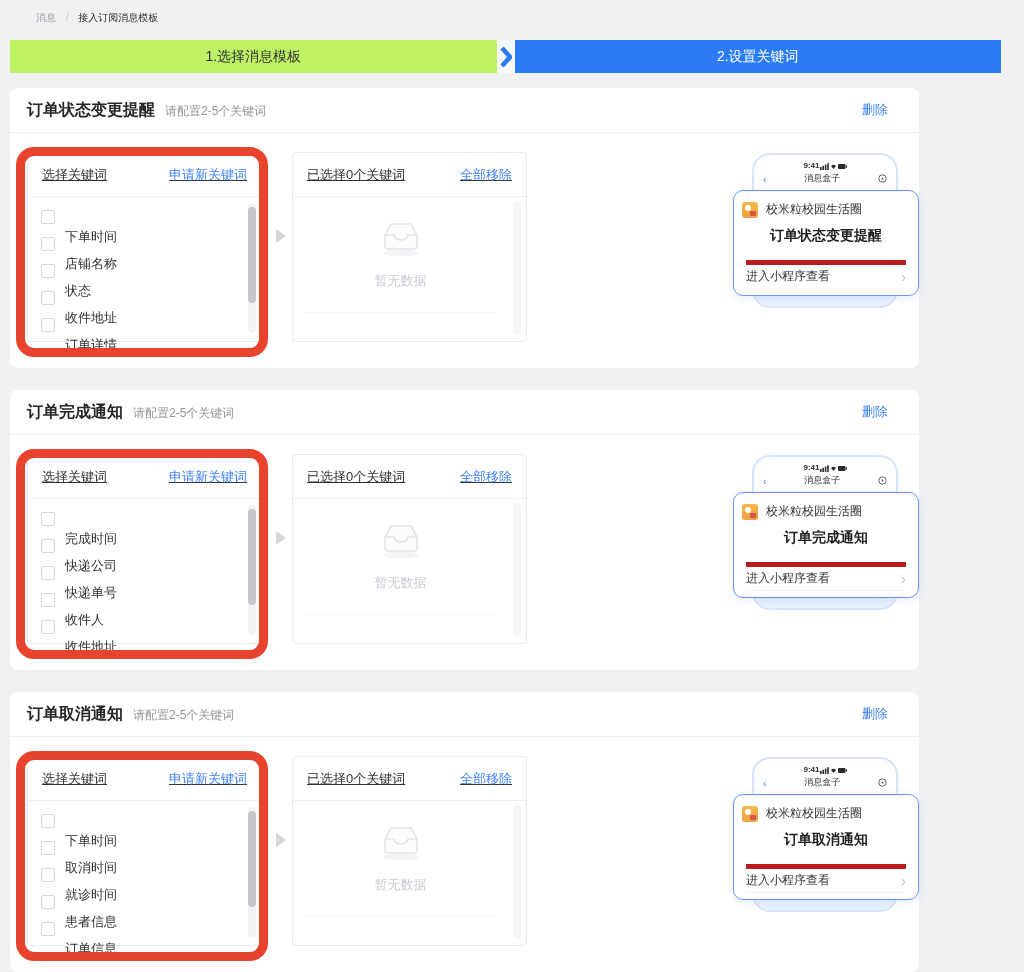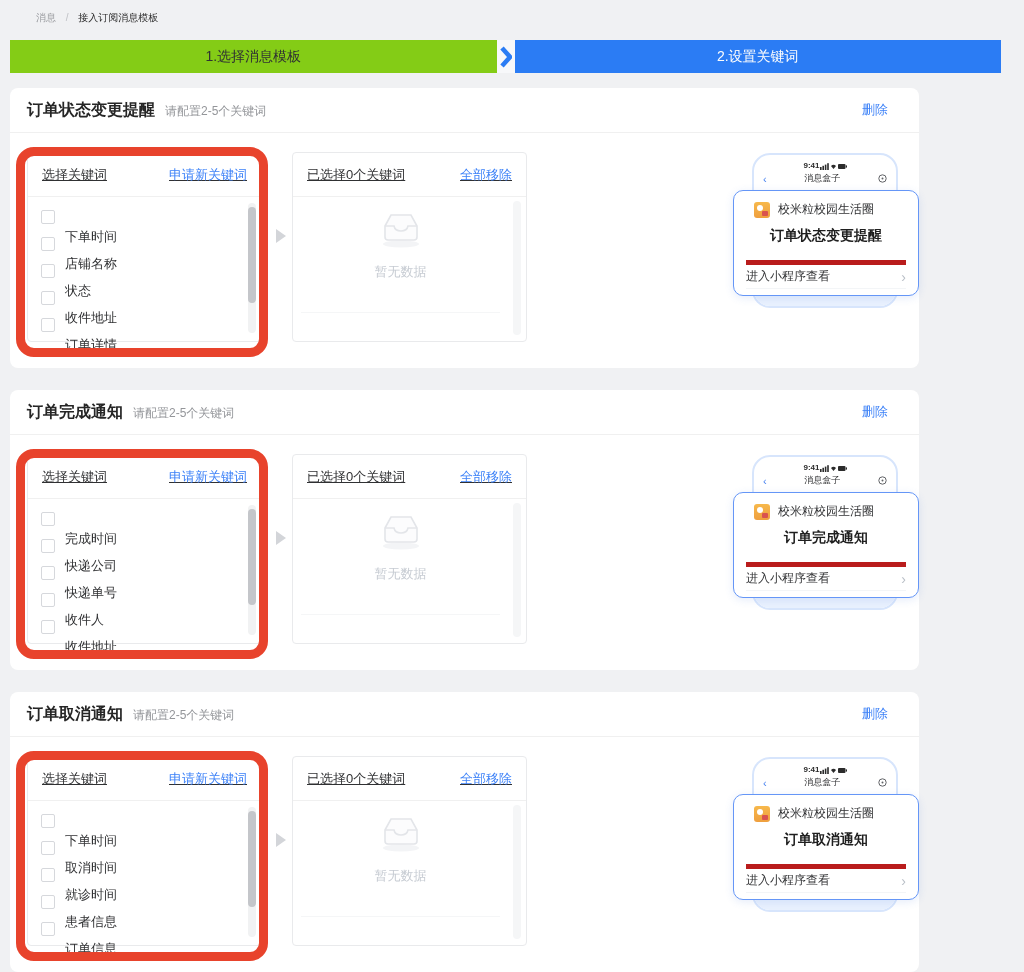--- a/index.html
+++ b/index.html
@@ -14,21 +14,21 @@
     background:#f0f1f3;
     font-family:"Liberation Sans","DejaVu Sans",sans-serif;
     color:#303133;
   }
   
   .breadcrumb{padding:10px 0 0 36px;font-size:10px;line-height:16px;height:26px;}
   .crumb{color:#9a9ca0;cursor:pointer;}
   .crumb-sep{color:#c0c2c6;margin:0 7px;}
   .crumb-current{color:#2b2b2b;font-weight:500;}
   
-  .stepbar{margin:14px 23px 0 10px;height:33px;display:flex;background:#84cc16;}
+  .stepbar{margin:14px 23px 0 10px;height:33px;display:flex;background:#bef264;}
   .step{flex:1;display:flex;align-items:center;justify-content:center;font-size:14px;color:#303133;cursor:pointer;}
   .step.active{background:var(--accent);color:#fdfdfd;}
   .step-arrow{width:18px;background:#f7f8fa;display:flex;align-items:center;justify-content:center;}
   .step-arrow svg{display:block;}
   
   #sections{margin-top:15px;}
   .card{margin-left:10px;width:909px;background:#fff;border-radius:8px;}
   .card + .card{margin-top:22px;}
   .card-head{height:45px;display:flex;align-items:center;justify-content:space-between;padding:0 31px 0 17px;border-bottom:1px solid #f0f0f0;}
   .head-left{display:flex;align-items:baseline;}
@@ -47,34 +47,34 @@
   .cb{width:14px;height:14px;border:1px solid #d6d8dc;border-radius:2px;background:#fff;margin-right:10px;flex:none;}
   .kw-label{font-size:13px;color:#303133;margin-top:40px;}
   .scroll-track{position:absolute;right:5px;top:50px;bottom:8px;width:8px;background:#f1f2f3;border-radius:4px;}
   .scroll-thumb{position:absolute;left:0;top:4px;width:8px;height:96px;background:#c4c6ca;border-radius:4px;cursor:grab;}
   .mid-track{background:#f5f6f7;top:48px;bottom:6px;}
   .mid-panel::after{content:'';position:absolute;left:8px;right:26px;bottom:28px;border-top:1px solid #f5f6f7;}
   
   .transfer-arrow{position:absolute;left:266px;top:96px;width:0;height:0;
     border-left:10px solid #d3d5d9;border-top:7px solid transparent;border-bottom:7px solid transparent;}
   
-  .empty{position:absolute;left:0;right:18px;top:58px;text-align:center;}
+  .empty{position:absolute;left:0;right:18px;top:67px;text-align:center;}
   .empty-text{margin-top:10px;font-size:13px;color:#c6cbd2;}
   
   .phone{position:absolute;left:742px;top:20px;width:146px;height:155px;background:#fff;border:2px solid #d7e5fc;border-radius:18px;overflow:hidden;}
   .status{display:flex;justify-content:center;align-items:center;padding:6px 11px 1px;}
   .time{font-size:8px;color:#2b2b2b;font-weight:600;}
   .nav{display:flex;align-items:center;justify-content:space-between;padding:1px 9px 4px;}
   .back{color:#4a84f0;font-size:11px;line-height:10px;}
   .nav-title{font-size:9px;color:#303133;}
   .screen{position:absolute;left:0;right:0;top:37px;bottom:0;background:#e9f1fe;}
   
   .msg-card{position:absolute;left:723px;top:57px;width:186px;height:106px;background:#fff;
     border:1px solid #6596f7;border-radius:10px;box-shadow:0 2px 8px rgba(70,120,220,.14);
-    z-index:2;padding:10px 20px 0;}
+    z-index:2;padding:10px 8px 0;}
   .msg-top{display:flex;align-items:center;}
   .avatar{width:16px;height:16px;border-radius:3px;background:linear-gradient(#f7b84b,#ef9f3e);position:relative;margin-right:8px;flex:none;}
   .avatar::before{content:'';position:absolute;left:3px;top:3px;width:6px;height:6px;background:#fff;border-radius:50%;}
   .avatar::after{content:'';position:absolute;right:2px;bottom:2px;width:6px;height:5px;background:#d9534f;border-radius:1px;}
   .app-name{font-size:12px;color:#303133;}
   .msg-title{font-size:14px;font-weight:700;color:#1f1f1f;text-align:center;margin-top:9px;}
   .msg-foot{position:absolute;left:12px;right:12px;bottom:6px;height:29px;display:flex;align-items:center;justify-content:space-between;
     border-top:5px solid #b91c1c;border-bottom:1px solid #f3f5f7;font-size:12px;color:#303133;}
   .chev{color:#b9bfc7;font-size:14px;}
   

